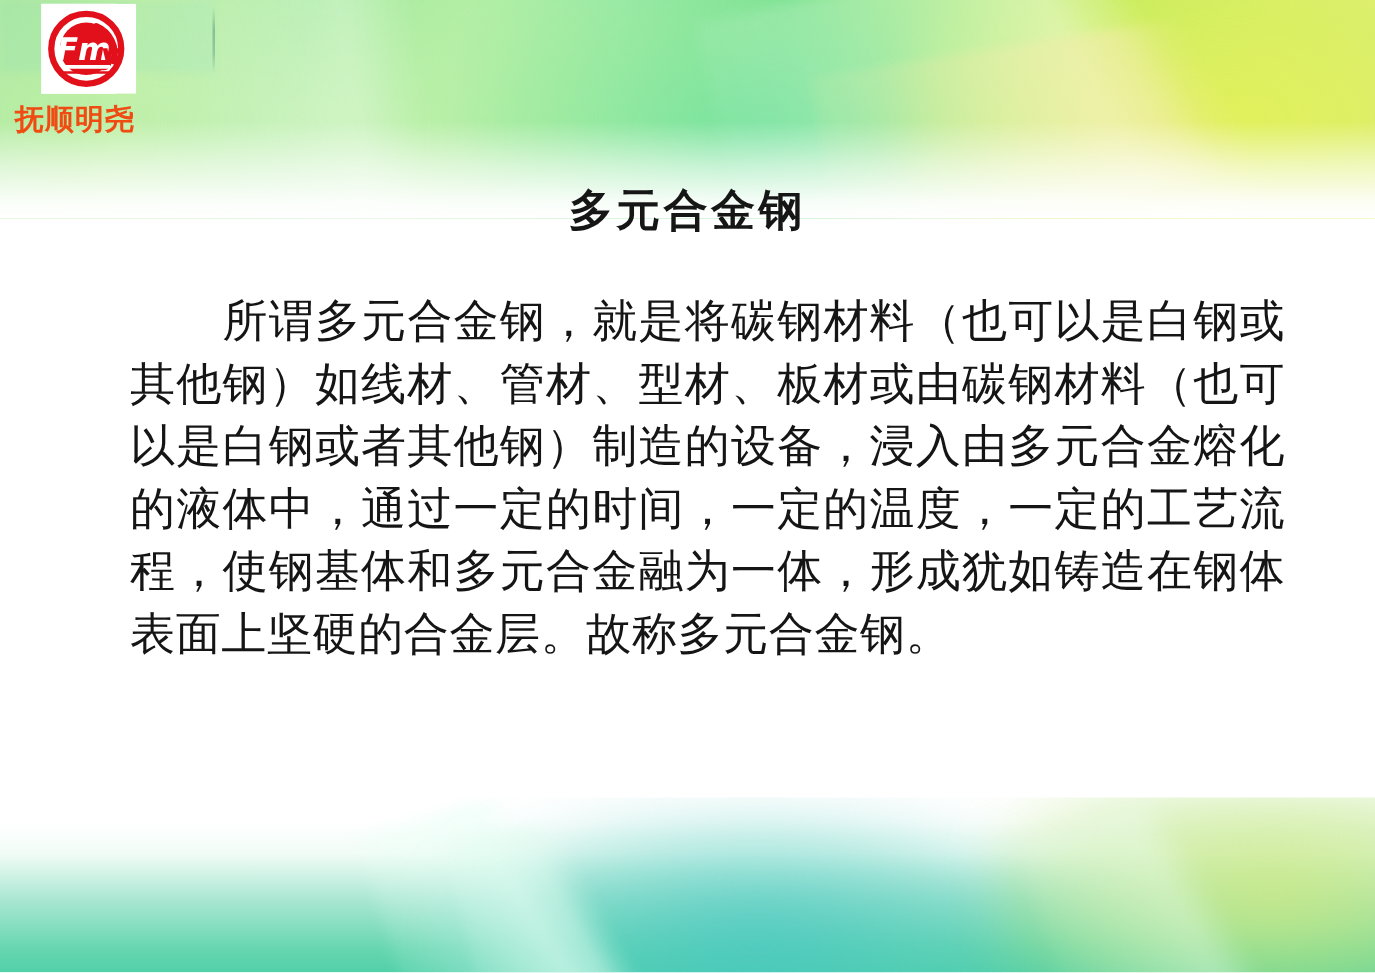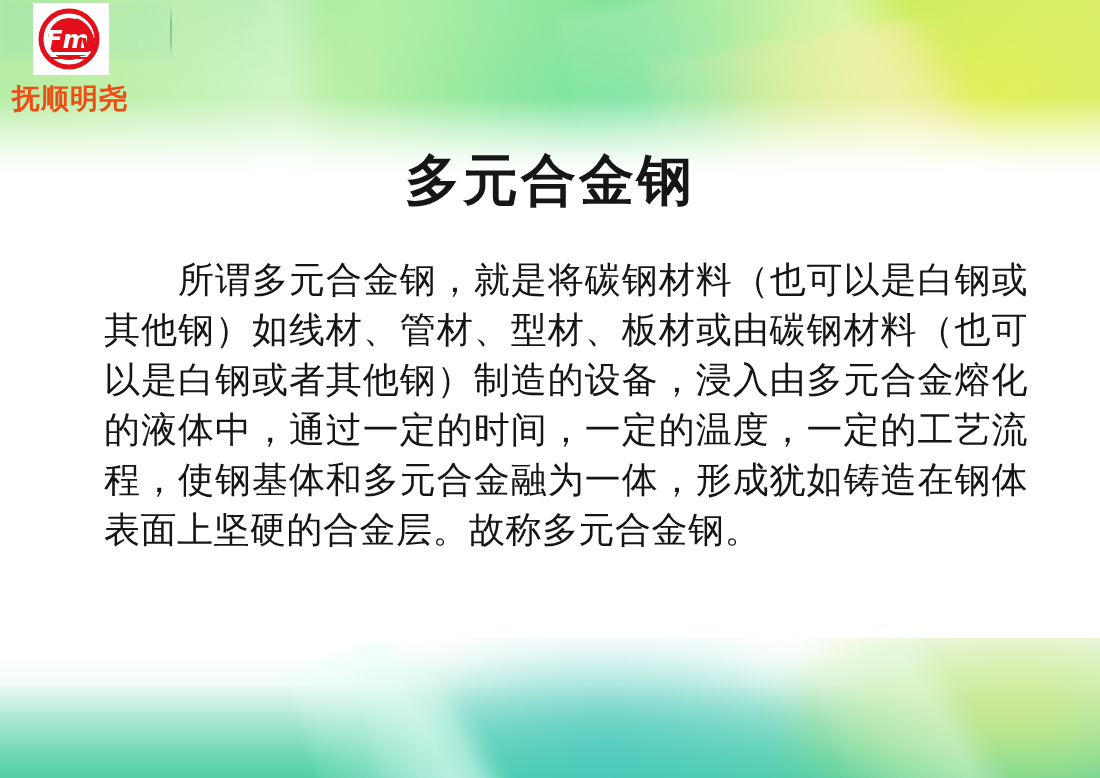--- a/index.html
+++ b/index.html
@@ -146,38 +146,38 @@
     background: #ffffff;
     z-index: 6;
     text-align: center;
   }
   .logo-svg { display: block; width: 76px; height: 72px; }
 
   .company-name {
     position: absolute;
     left: 12px; top: 80px;
     z-index: 6;
-    font-size: 28px;
+    font-size: 23px;
     font-weight: 700;
     letter-spacing: 1px;
     color: #ef4b12;
     font-family: "DejaVu Sans", "Liberation Sans", sans-serif;
     white-space: nowrap;
   }
 
   
   .content {
     position: absolute;
     left: 0; top: 150px;
     width: 1100px;
     z-index: 4;
   }
   .slide-title {
     text-align: center;
-    font-size: 55px;
+    font-size: 35px;
     font-weight: 700;
     color: #161616;
     letter-spacing: 3px;
     line-height: 1.1;
     font-family: "DejaVu Sans", "Liberation Sans", sans-serif;
   }
   .body-text {
     margin-top: 44px;
     padding: 0 72px 0 104px;
     font-size: 36px;

